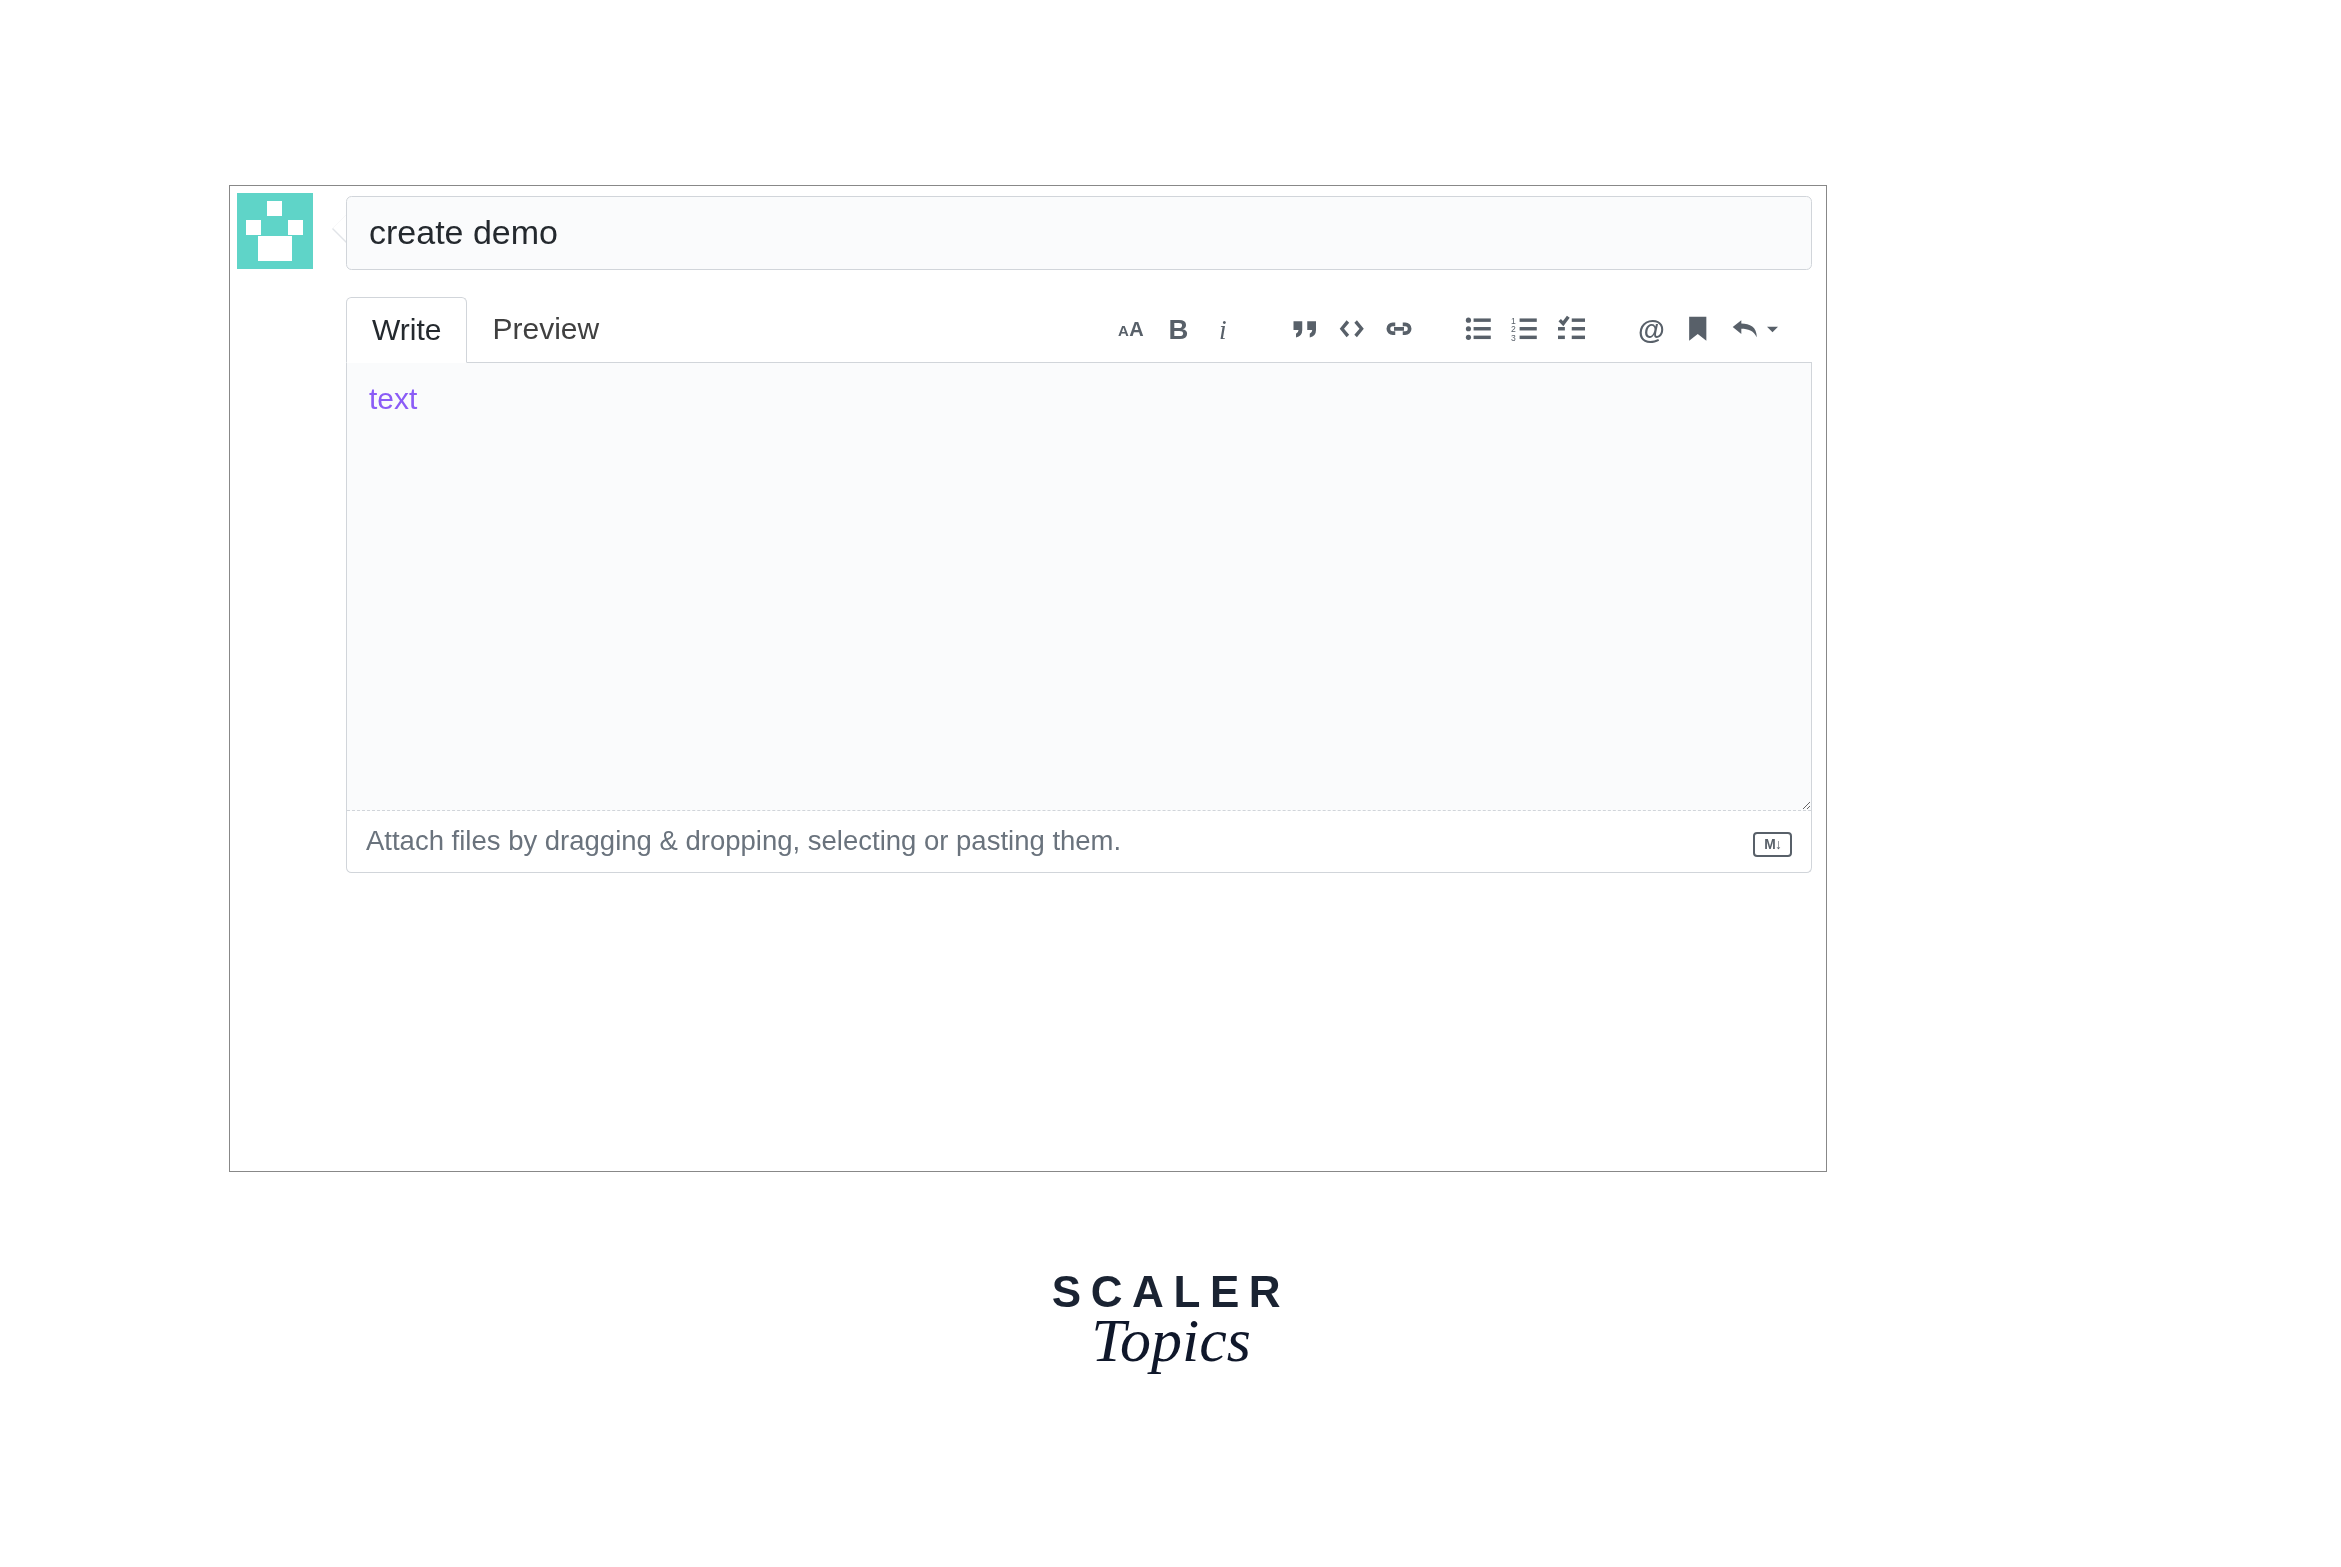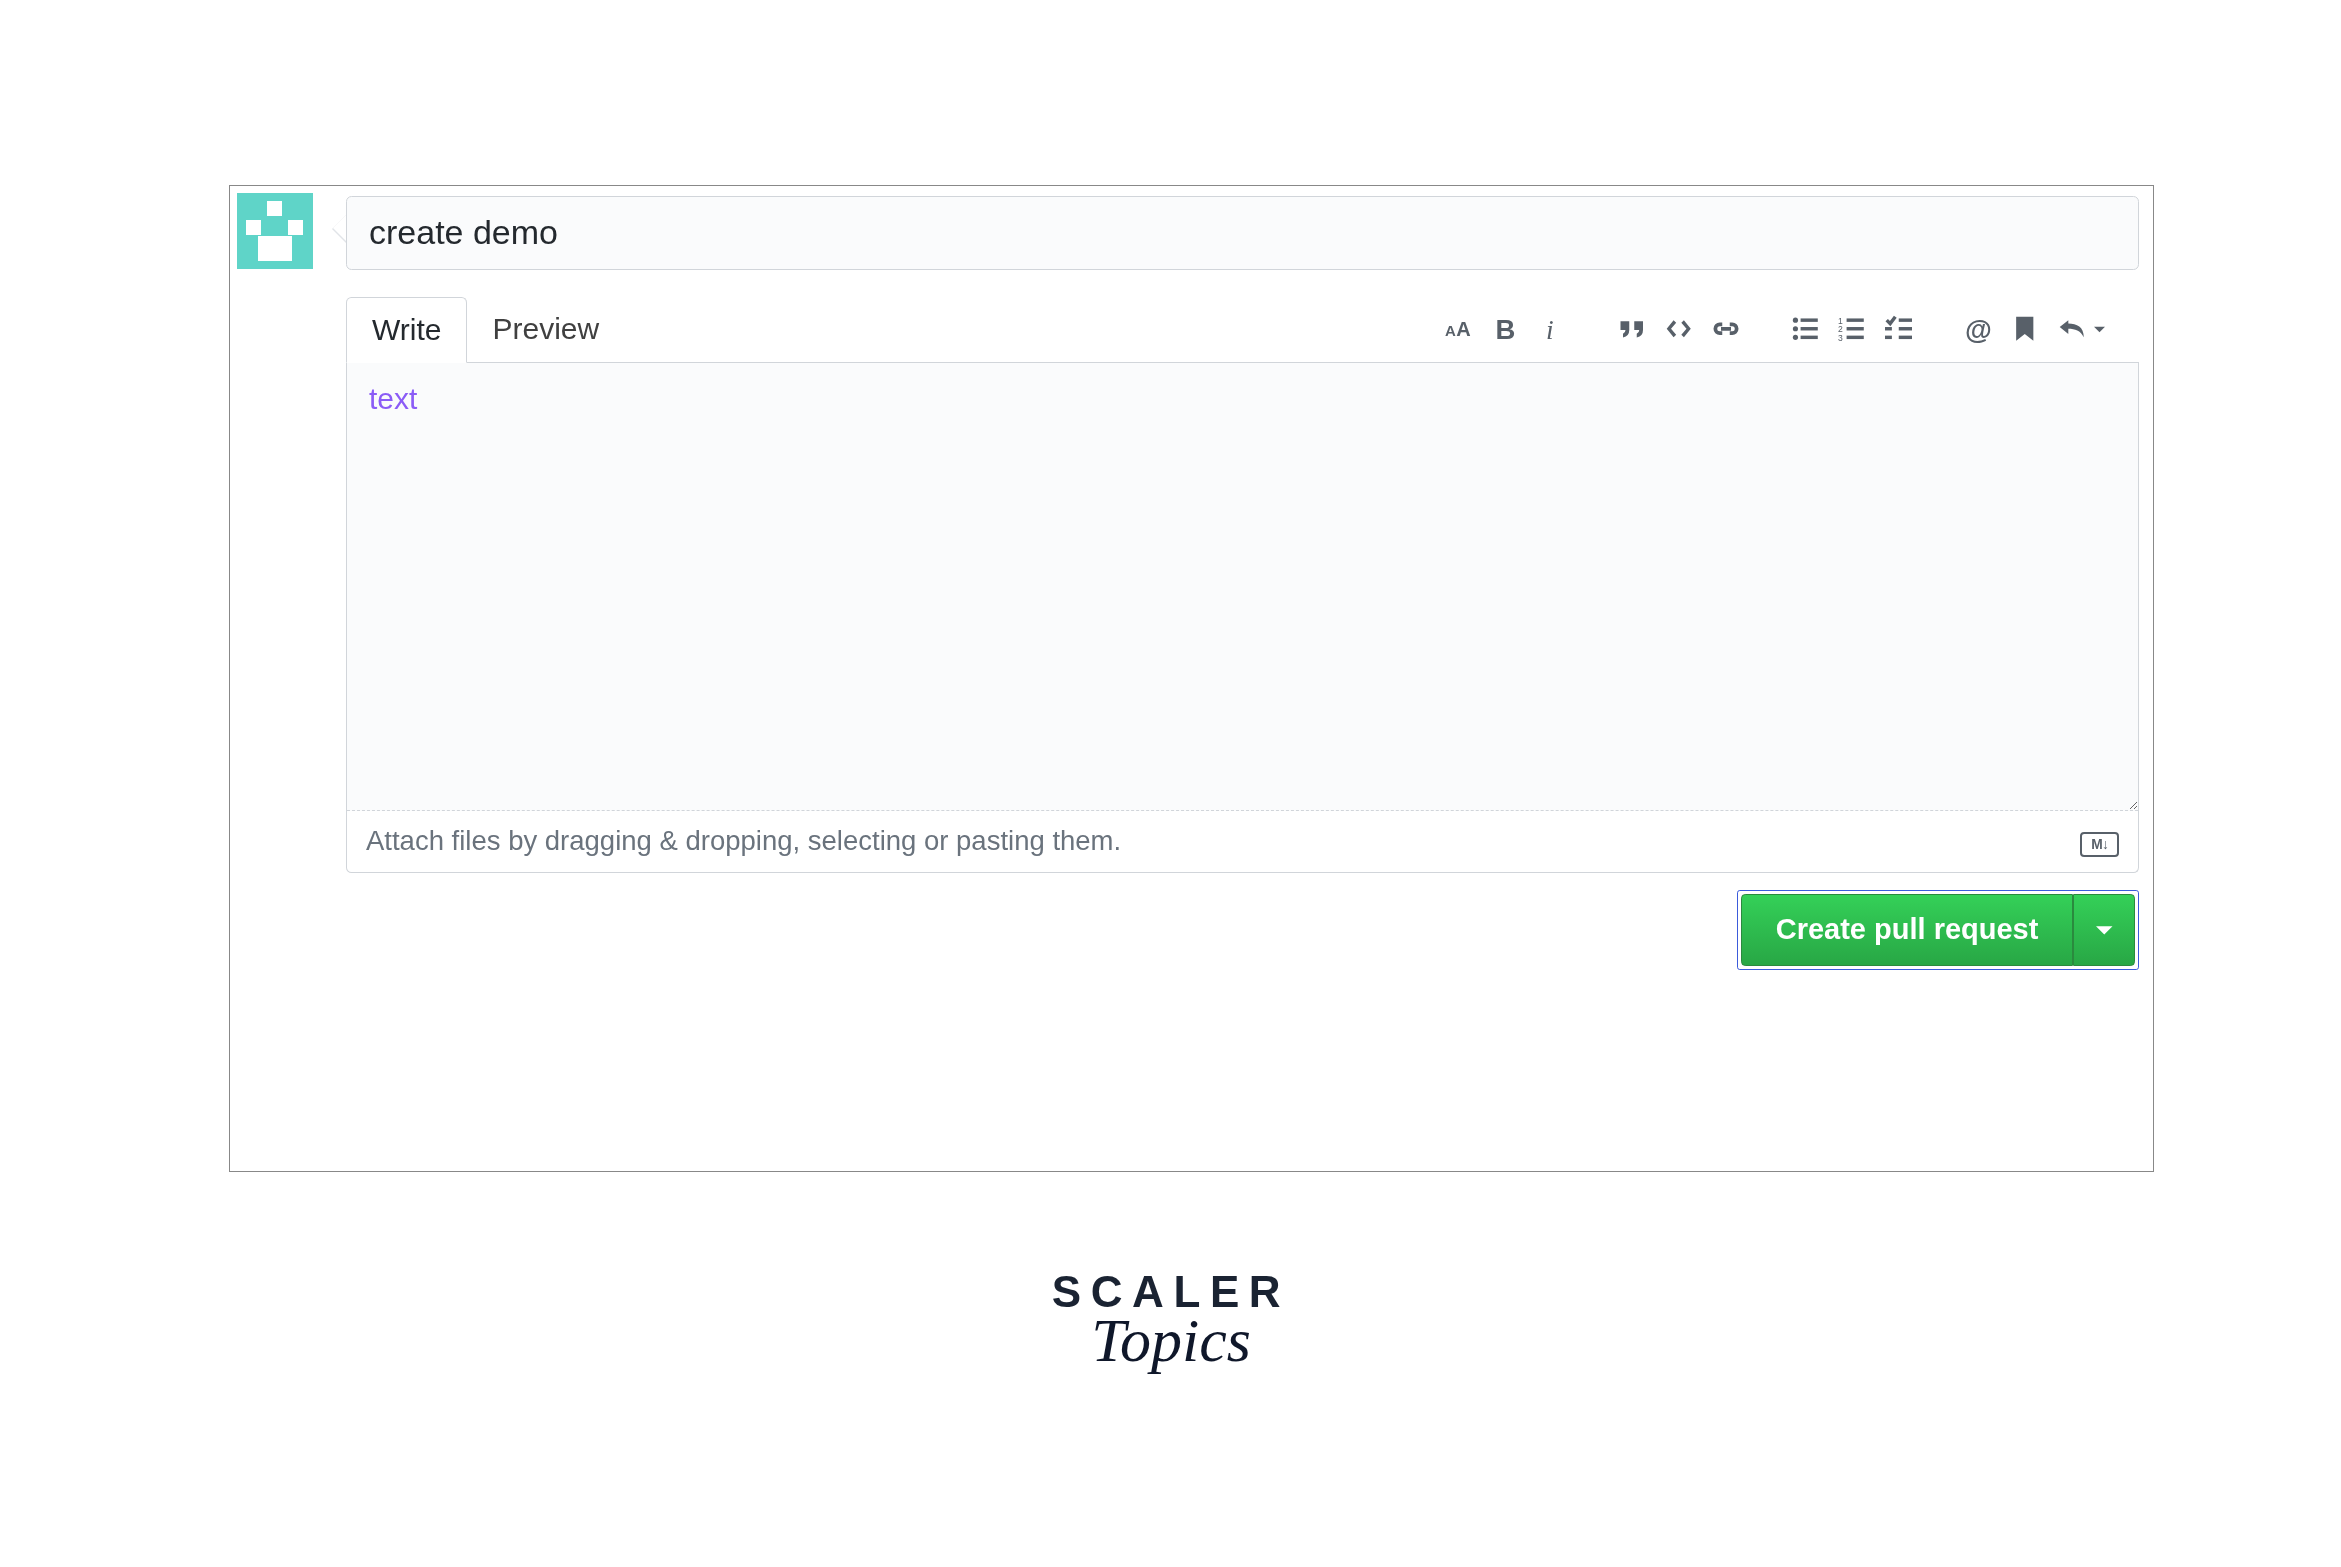--- a/index.html
+++ b/index.html
@@ -7,21 +7,21 @@
     font-family: -apple-system, BlinkMacSystemFont, "Segoe UI", Helvetica, Arial, sans-serif;
     background: #ffffff;
     width: 2342px;
     height: 1567px;
     position: relative;
   }
   .outer-frame {
     position: absolute;
     left: 229px;
     top: 185px;
-    width: 1925px;
+    width: 1598px;
     height: 987px;
     border: 0.7px solid #888;
     background: #fff;
   }
   .avatar {
     position: absolute;
     left: 6.9px;
     top: 6.9px;
     width: 76px;
     height: 76px;
@@ -335,30 +335,20 @@
     </div>
 
     <div class="description-box">
       <textarea class="description-textarea" placeholder="Leave a comment" style="">text</textarea>
       <div class="attach-row">
         <span>Attach files by dragging &amp; dropping, selecting or pasting them.</span>
         <span class="md-badge">M↓</span>
       </div>
     </div>
 
-    <div class="actions-row">
-      <div class="pr-button-wrap">
-        <div class="pr-button pr-button-main">Create pull request</div>
-        <div class="pr-button pr-button-drop">
-          <svg viewBox="0 0 8 8">
-              <path d="M0 2 L4 6 L8 2 Z"></path>
-            </svg>
-        </div>
-      </div>
-    </div>
 
   </div>
 </div>
 
 <div class="branding">
   <div class="line1">SCALER</div>
   <div class="line2">Topics</div>
 </div>
 
 

